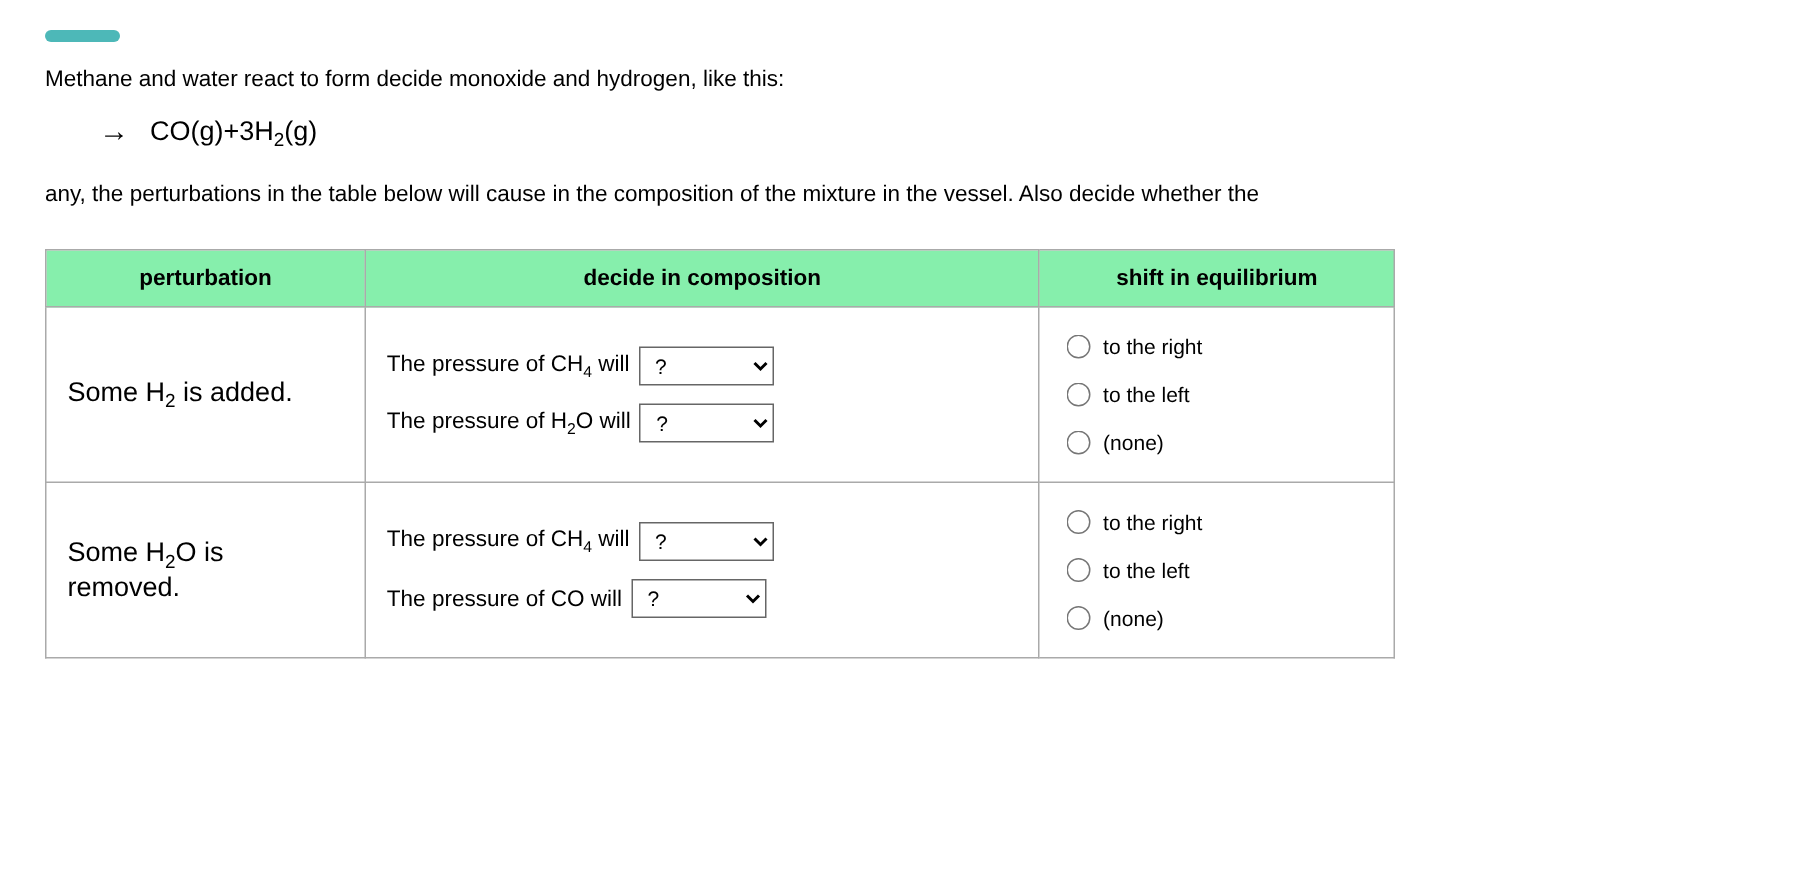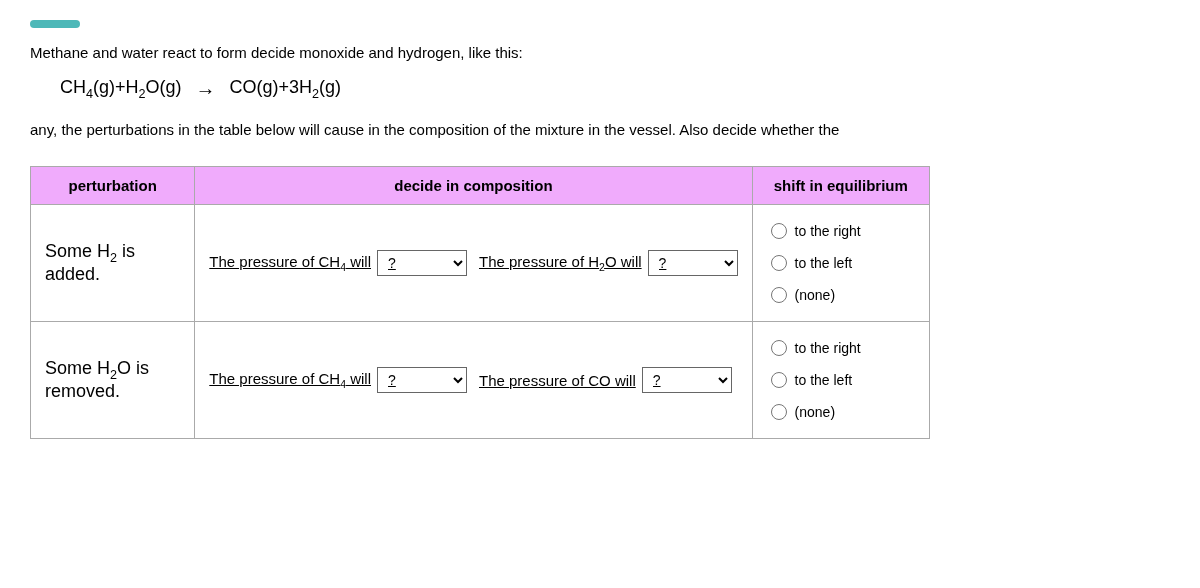--- a/index.html
+++ b/index.html
@@ -39,32 +39,31 @@
       margin-top: 10px;
     }
     th, td {
       border: 1px solid #aaa;
       padding: 10px 14px;
       vertical-align: middle;
     }
     thead th {
       font-weight: bold;
       text-align: center;
-      background: #f0abfc;
+      background: #86efac;
       font-size: 15px;
     }
     .perturbation-col { width: 180px; }
     .composition-col { width: 380px; }
     .equilibrium-col { width: 200px; }
 
     .composition-cell {
       display: flex;
-      flex-direction: row;
+      flex-direction: column;
       gap: 12px;
-      text-decoration: underline;
     }
     .composition-row {
       display: flex;
       align-items: center;
       gap: 6px;
       white-space: nowrap;
     }
     .dropdown {
       border: 1px solid #666;
       background: #fff;
@@ -108,21 +107,20 @@
     }
   </style>
 </head>
 <body>
 
 <div class="top-bar"></div>
 
 <p class="intro-text">Methane and water react to form decide monoxide and hydrogen, like this:</p>
 
 <div class="equation">
-  <span>CH<sub>4</sub>(g)+H<sub>2</sub>O(g)</span>
   <span class="eq-arrow">→</span>
   <span>CO(g)+3H<sub>2</sub>(g)</span>
 </div>
 
 <div class="description">
   <p>any, the perturbations in the table below will cause in the composition of the mixture in the vessel. Also decide whether the</p>
 </div>
 
 <table>
   <thead>

